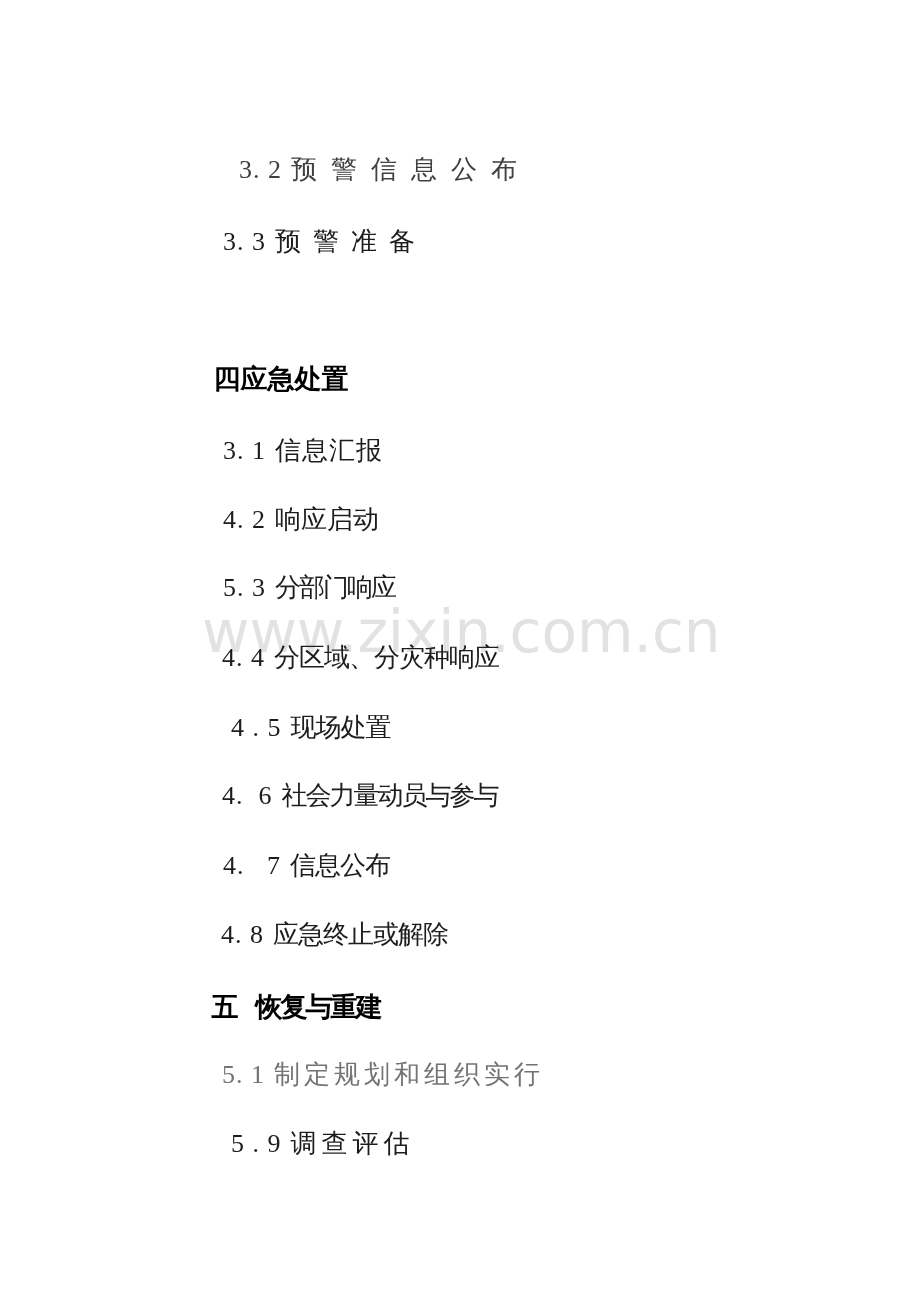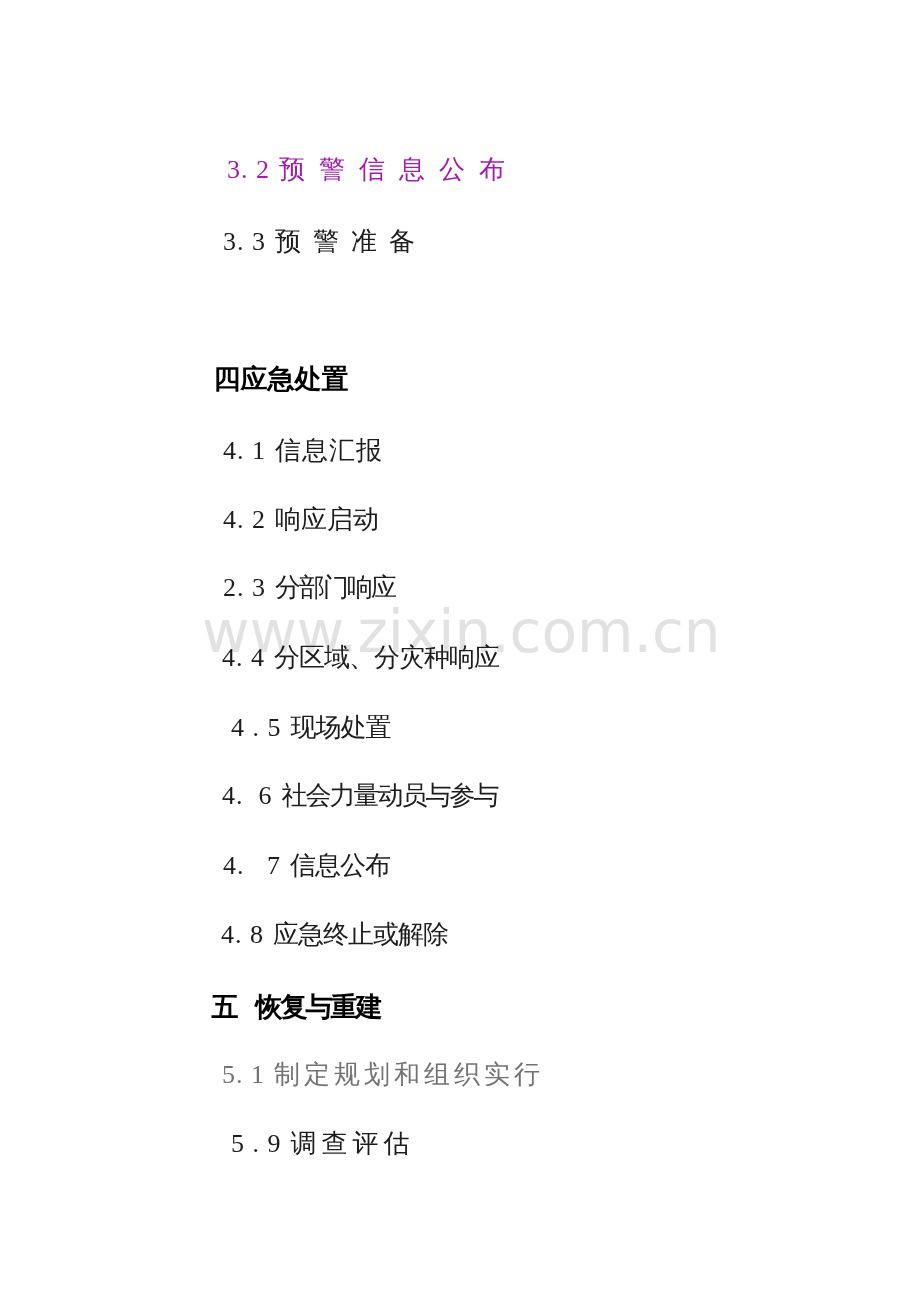--- a/index.html
+++ b/index.html
@@ -62,43 +62,43 @@
 </style>
 </head>
 <body>
 
 <div class="page" style="background: rgb(255, 255, 255);">
 
   <div class="watermark" style="color: rgb(226, 226, 226);">www.zixin.com.cn</div>
 
   <div class="toc">
 
-    <div class="line item" style="top: 131px; left: 188px; color: #a21caf;">
+    <div class="line item" style="top: 131px; left: 200px; color: #404040;">
       <span class="num">3. 2</span><span class="label" style="letter-spacing:14px;">预警信息公布</span>
     </div>
 
     <div class="line item" style="top: 203px; left: 184px; color: rgb(29, 29, 29);">
       <span class="num">3. 3</span><span class="label" style="letter-spacing:12px;">预警准备</span>
     </div>
 
 
     <div class="line heading" style="top: 338px; left: 157px; color: rgb(0, 0, 0);">
       <span class="num">四</span><span class="label" style="">应急处置</span>
     </div>
 
     <div class="line item" style="top: 412px; left: 184px; color: rgb(29, 29, 29);">
-      <span class="num">4. 1</span><span class="label" style="letter-spacing:1px;text-align:right;">信息汇报</span>
+      <span class="num">3. 1</span><span class="label" style="letter-spacing:1px;text-align:right;">信息汇报</span>
     </div>
 
     <div class="line item" style="top: 481px; left: 184px; color: rgb(29, 29, 29);">
       <span class="num">4. 2</span><span class="label" style="letter-spacing:0px;">响应启动</span>
     </div>
 
     <div class="line item" style="top: 549px; left: 184px; color: rgb(29, 29, 29);">
-      <span class="num">2. 3</span><span class="label" style="letter-spacing:-2px;">分部门响应</span>
+      <span class="num">5. 3</span><span class="label" style="letter-spacing:-2px;">分部门响应</span>
     </div>
 
     <div class="line item" style="top: 619px; left: 183px; color: rgb(29, 29, 29);">
       <span class="num">4. 4</span><span class="label" style="letter-spacing:-1px;">分区域、分灾种响应</span>
     </div>
 
     <div class="line item" style="top: 689px; left: 192px; color: rgb(29, 29, 29);">
       <span class="num">4 . 5</span><span class="label" style="letter-spacing:-1px;">现场处置</span>
     </div>
 

